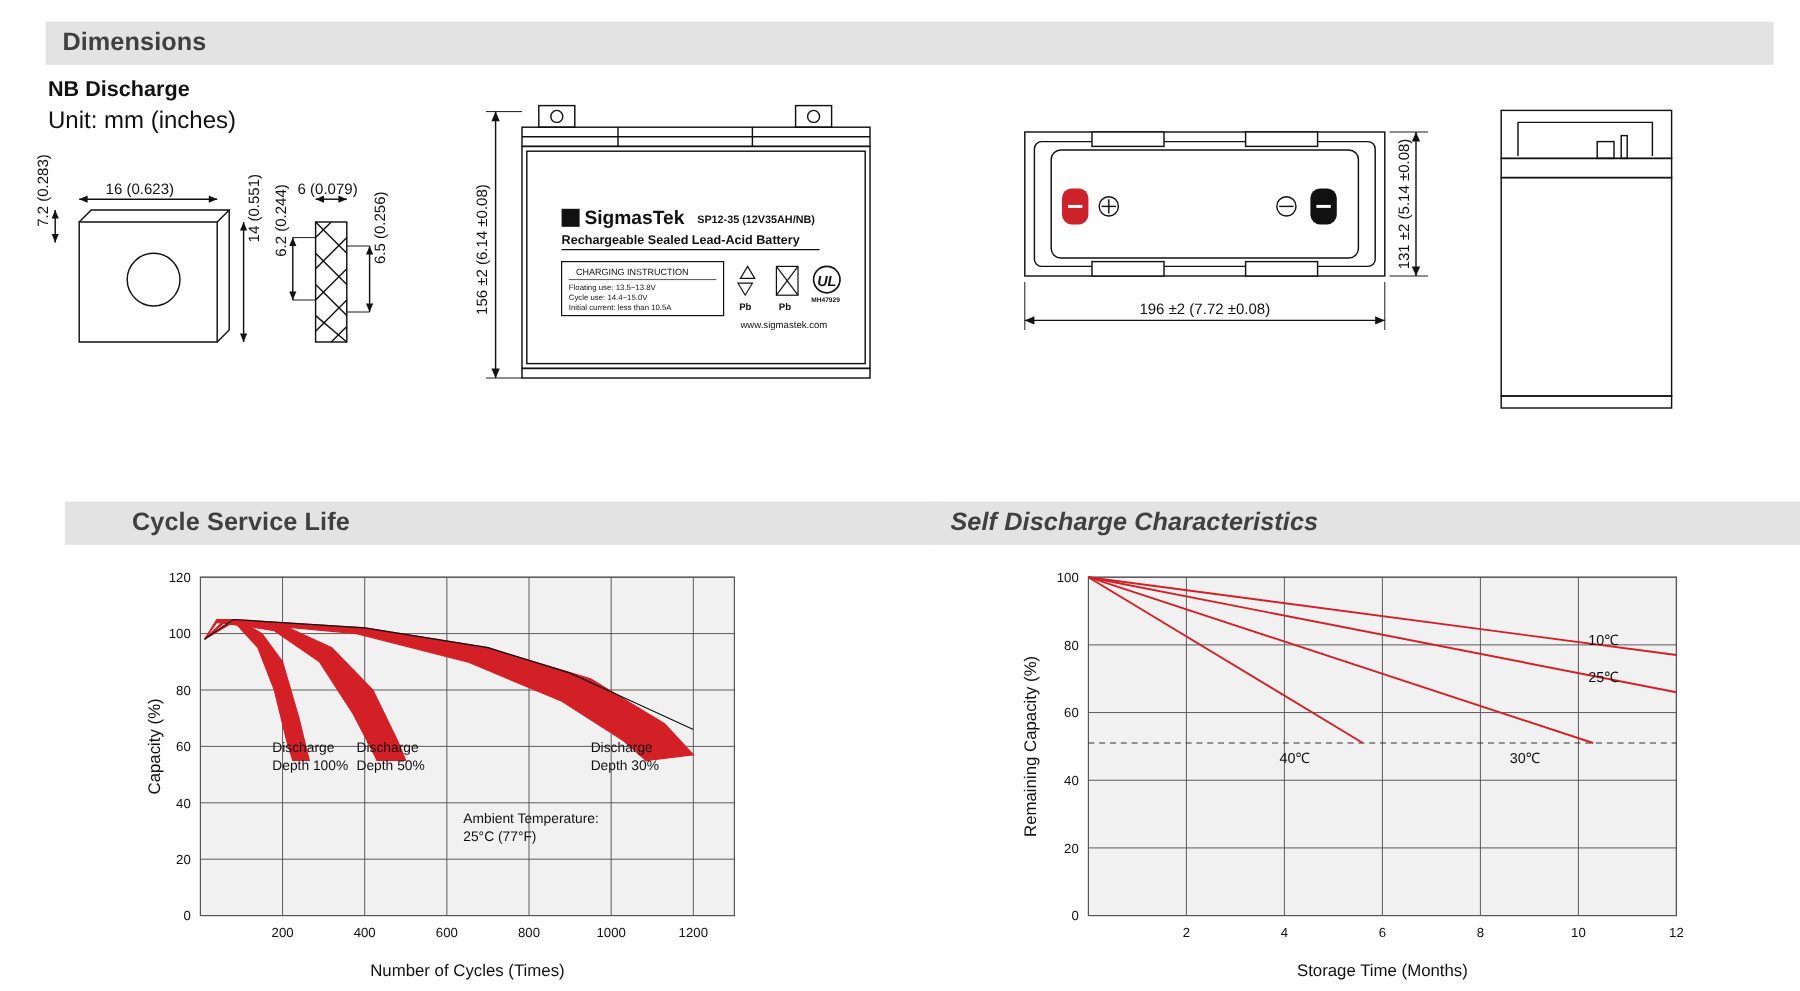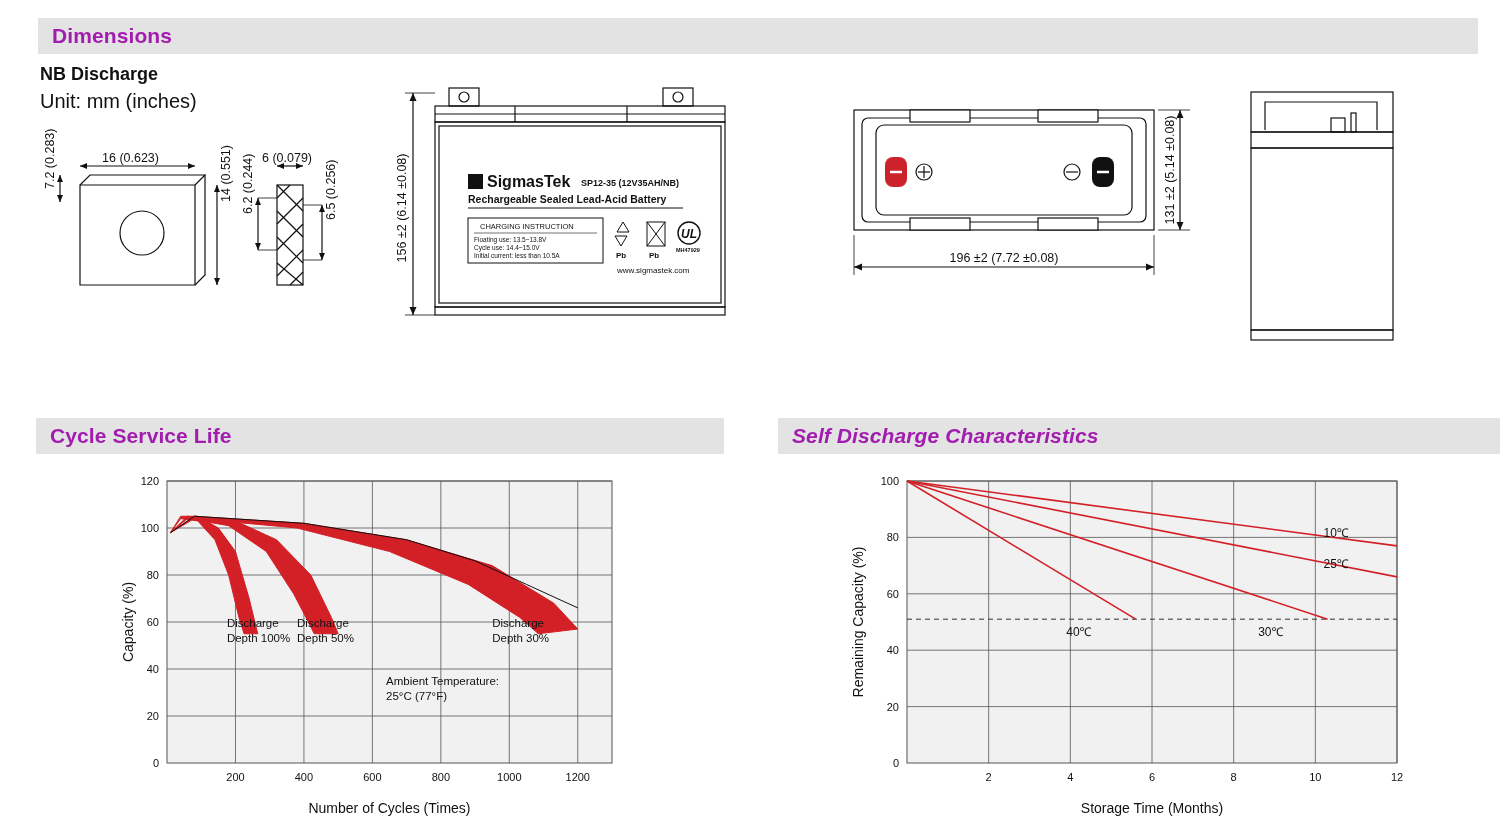--- a/index.html
+++ b/index.html
@@ -1,20 +1,20 @@
 <!DOCTYPE html>
 <html><head>
 <meta charset="utf-8">
 <style>
   html,body{margin:0;padding:0;background:#fff;}
   body{width:1500px;height:826px;font-family:"Liberation Sans",sans-serif;color:#111;position:relative;overflow:hidden;}
   .band{position:absolute;background:#e3e3e3;height:36px;display:flex;align-items:center;}
-  .band h2{margin:0;padding-left:14px;font-size:21px;font-weight:bold;color:#a21caf;letter-spacing:.1px;}
+  .band h2{margin:0;padding-left:14px;font-size:21px;font-weight:bold;color:#404040;letter-spacing:.1px;}
   #dim-band{left:38px;top:18px;width:1440px;}
-  #cycle-band{left:36px;top:418px;width:688px;}
+  #cycle-band{left:54px;top:418px;width:688px;padding-left:42px;}
   #self-band{left:778px;top:418px;width:792px;font-style:italic;}
 
   #nb-title{position:absolute;left:40px;top:64px;font-size:18px;font-weight:bold;}
   #unit-title{position:absolute;left:40px;top:90px;font-size:20px;}
 
   .svgwrap{position:absolute;}
   svg{display:block;overflow:visible;}
   text{font-family:"Liberation Sans",sans-serif;fill:#111;}
 </style>
 </head>
@@ -26,21 +26,21 @@
 <div class="band" id="cycle-band">
   <h2>Cycle Service Life</h2>
 </div>
 <div class="band" id="self-band">
   <h2>Self Discharge Characteristics</h2>
 </div>
 
 <div id="nb-title">NB Discharge</div>
 <div id="unit-title">Unit: mm (inches)</div>
 
-<div class="svgwrap" style="left:30px;top:140px;">
+<div class="svgwrap" style="left:16px;top:140px;">
 <svg width="340" height="200" viewBox="0 0 340 200">
   <g fill="none" stroke="#111" stroke-width="1.2">
 
     <path d="M50,45 L165,45 L165,145 L50,145 L50,60 Z"></path>
     <path d="M50,45 L60,35 L175,35 L165,45"></path>
     <path d="M175,35 L175,135 L165,145"></path>
     <ellipse cx="112" cy="93" rx="22" ry="22"></ellipse>
 
     <line x1="50" y1="26" x2="165" y2="26"></line>
     <path d="M50,26 l7,-3 v6 z" fill="#111" stroke="none"></path>

